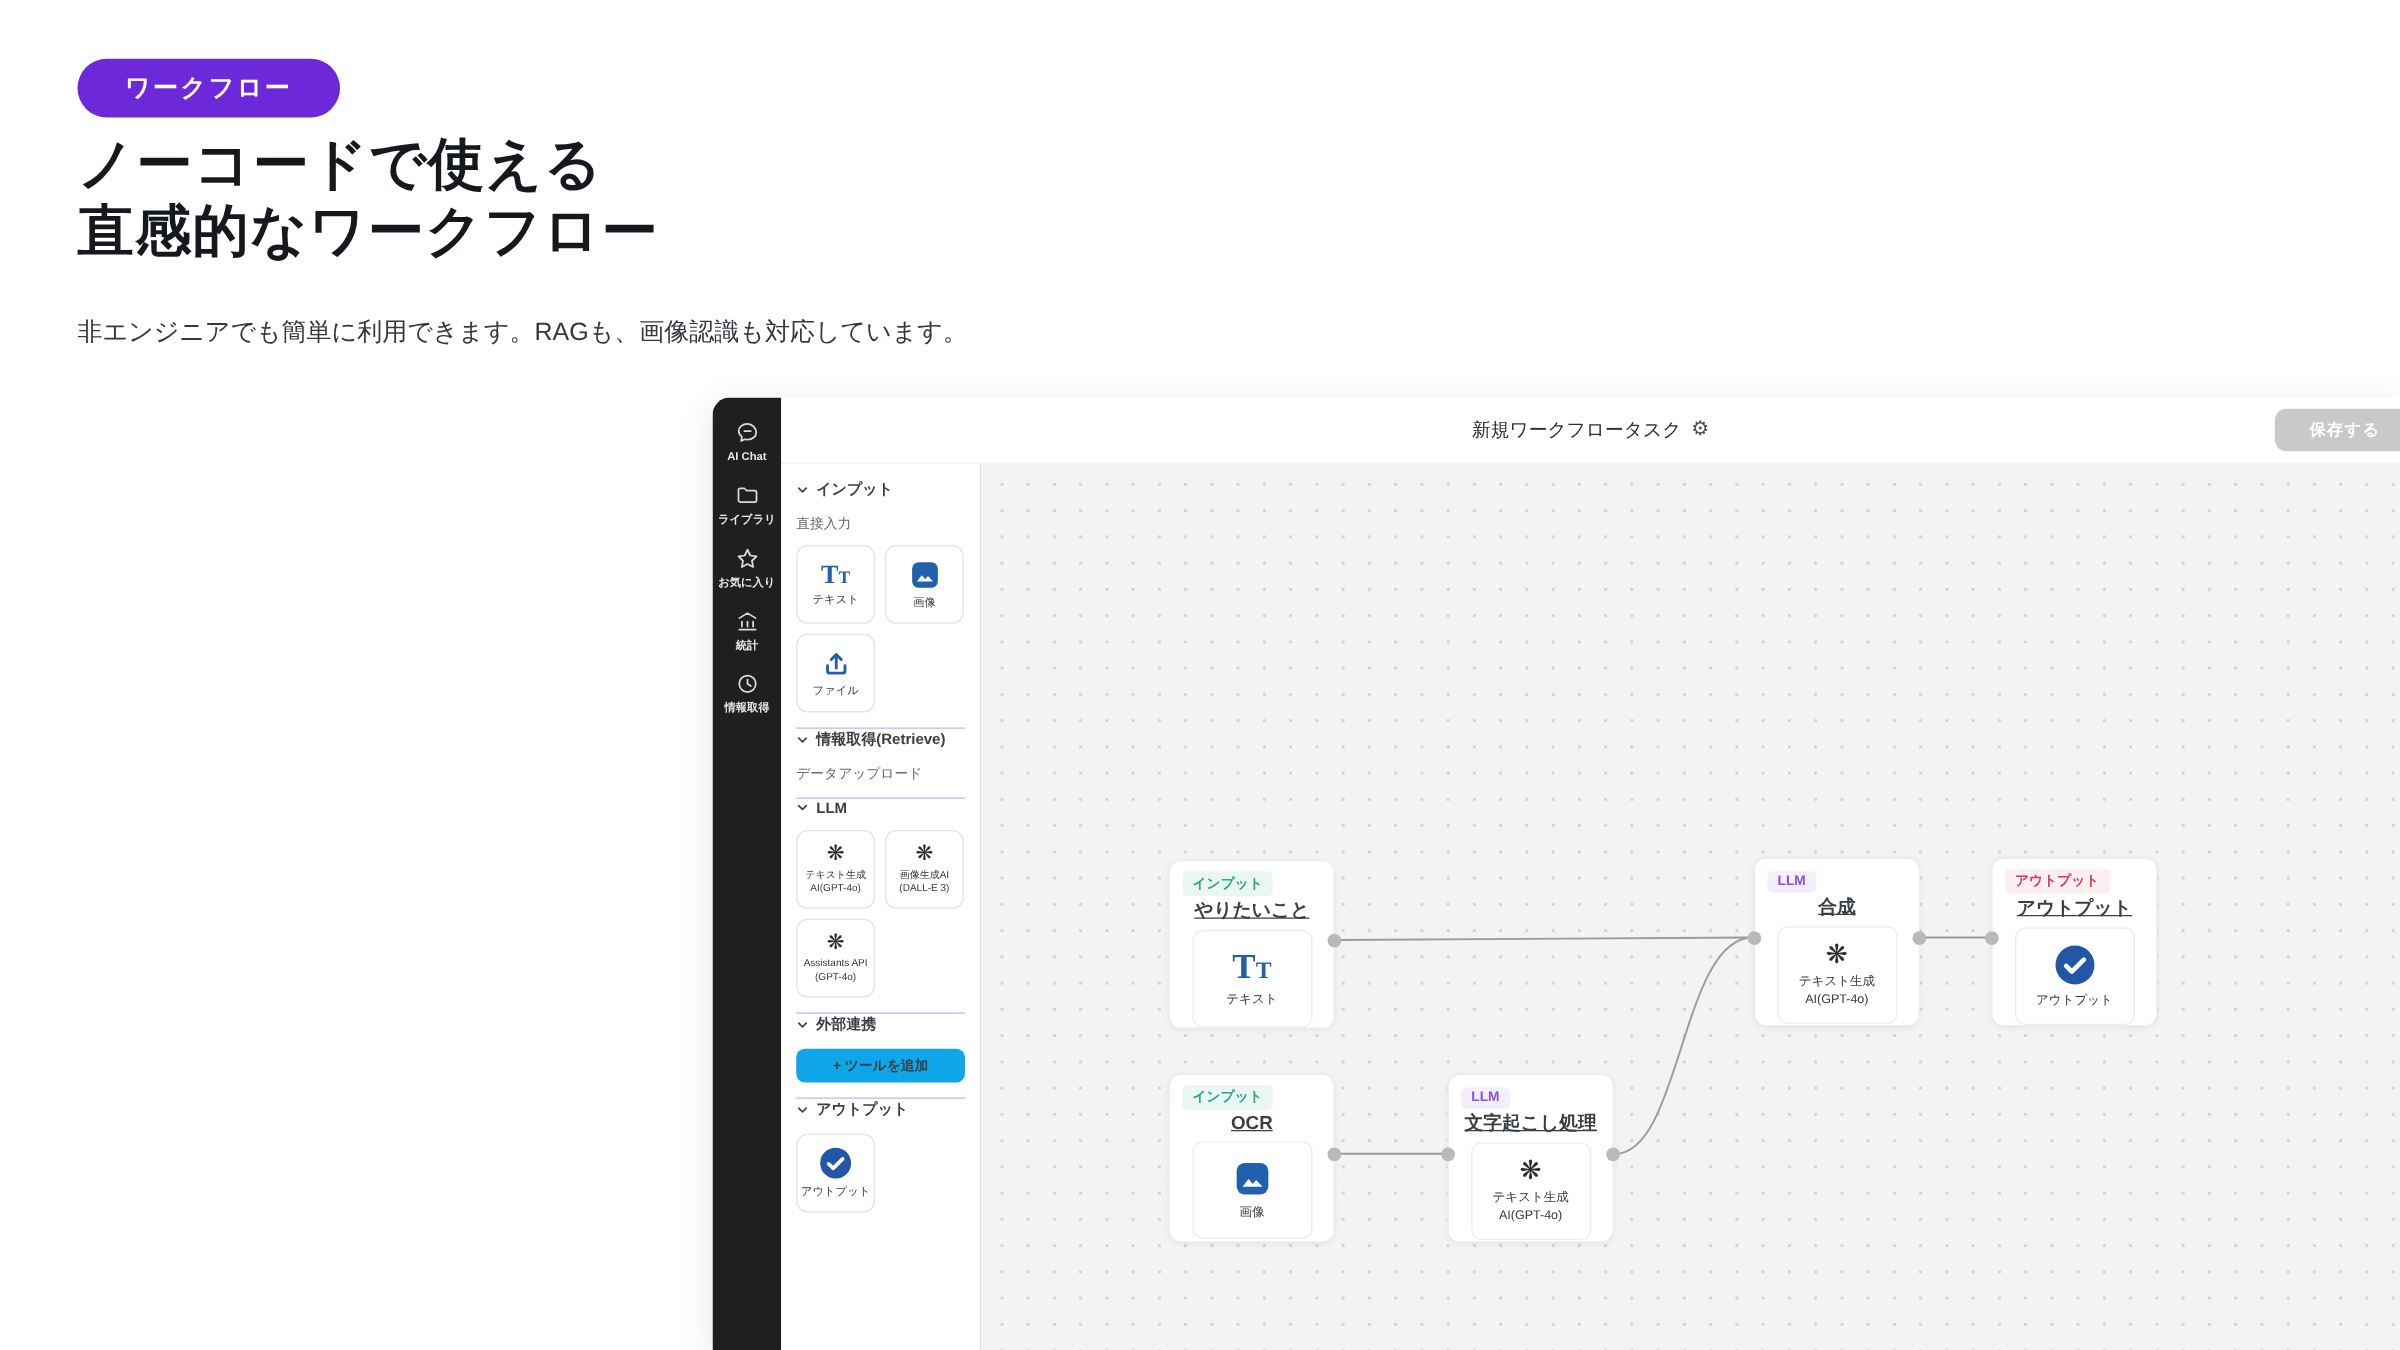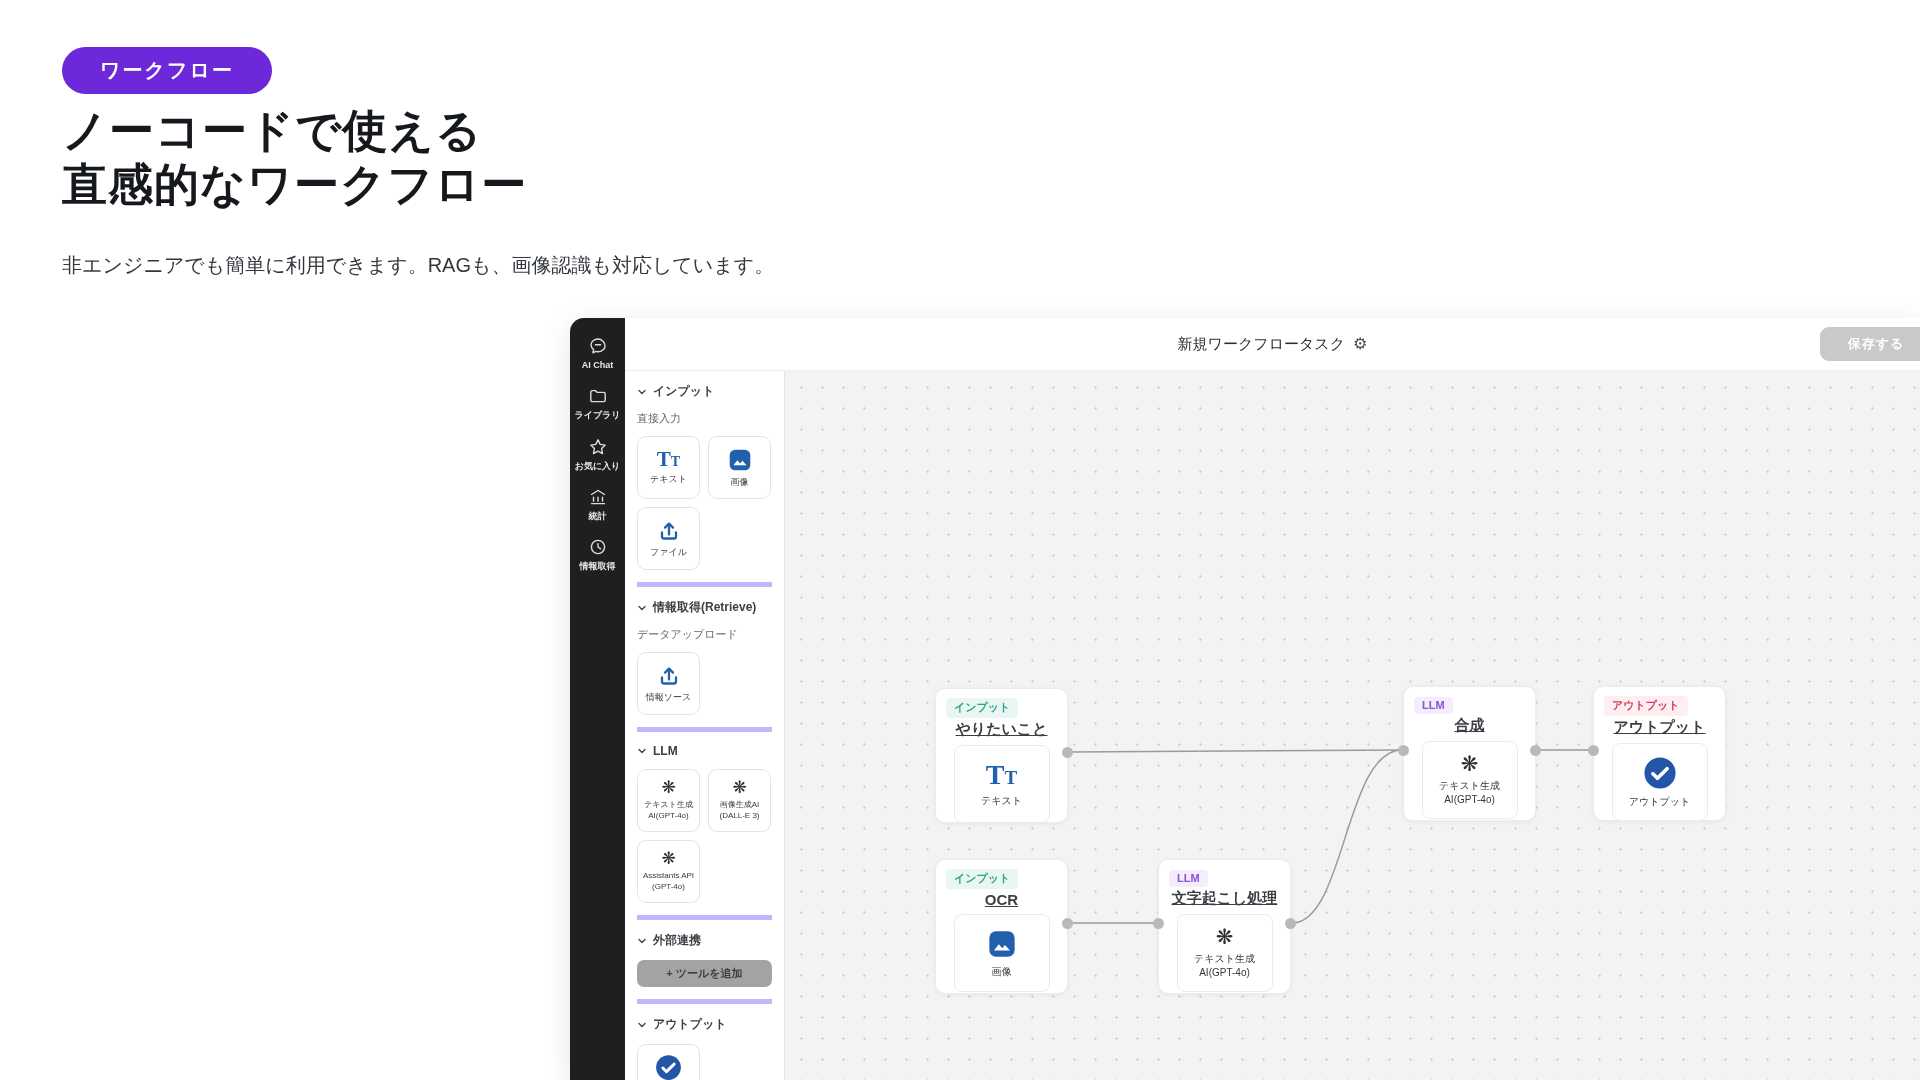--- a/index.html
+++ b/index.html
@@ -36,32 +36,32 @@
   .gear { font-size:16px; color:#4a4f54; cursor:pointer; line-height:1; }
   .save-btn { position:absolute; right:-12px; top:9px; width:112px; height:34px;
     background:#c9c9c9; color:#fff; border:none; border-radius:9px;
     font-size:13px; font-weight:700; letter-spacing:1px; cursor:pointer; }
 
   .content { flex:1; display:flex; border-top:1px solid #ededec; min-height:0; }
 
   
   .palette { width:160px; background:#fff; border-right:1px solid #e4e4e2;
     padding:12px 12px 0 12px; overflow:hidden; flex-shrink:0; }
-  .p-sec { padding-top:12px; margin-top:12px; border-top:5px solid #c4b5fd; }
+  .p-sec { margin-top:12px; border-top:1px solid #c4b5fd; }
   .p-sec:first-child { padding-top:0; margin-top:0; border-top:none; }
   .p-head { display:flex; align-items:center; gap:6px; font-size:12px;
     font-weight:700; color:#3a3f44; margin-bottom:11px; cursor:pointer; }
   .p-sub { font-size:11px; color:#63686d; margin-bottom:10px; }
   .p-grid { display:flex; flex-wrap:wrap; gap:8px; }
   .p-card { width:63px; height:63px; background:#fff; border:1px solid #e3e3e1;
     border-radius:9px; display:flex; flex-direction:column; align-items:center;
     justify-content:center; gap:4px; cursor:grab; }
   .p-card-label { font-size:9px; color:#34383c; line-height:1.3; text-align:center; }
   .p-card-label2 { font-size:8px; color:#34383c; line-height:1.35; text-align:center; }
-  .add-tool { width:100%; height:27px; background:#a3a3a3; border:none;
+  .add-tool { width:100%; height:27px; background:#0ea5e9; border:none;
     border-radius:7px; font-size:11px; font-weight:700; color:#3b4045; cursor:pointer; }
 
   .tt-icon { font-weight:700; color:#2160ad; font-size:21px; line-height:1;
     font-family:"Liberation Serif","DejaVu Serif",serif; }
   .tt-icon .sm { font-size:14px; }
   .tt-icon-lg { font-size:28px; }
   .tt-icon-lg .sm { font-size:19px; }
   .openai-glyph { font-size:17px; color:#2d2d2d; line-height:1; }
   .openai-glyph-lg { font-size:21px; }
 
@@ -180,30 +180,20 @@
         </div>
 
         <div class="p-sec">
           <div class="p-head">
             <svg width="10" height="10" viewBox="0 0 10 10">
                 <path d="M2 3.5l3 3 3-3" stroke="#444" stroke-width="1.4" fill="none" stroke-linecap="round" stroke-linejoin="round"></path>
               </svg>
             <span>情報取得(Retrieve)</span>
           </div>
           <div class="p-sub">データアップロード</div>
-          <div class="p-grid">
-            <div class="p-card">
-              <svg width="24" height="24" viewBox="0 0 24 24" fill="none" stroke="#2160ad" stroke-width="2.3" stroke-linecap="round" stroke-linejoin="round">
-                  <path d="M12 15.5V5"></path>
-                  <path d="M8 8.6L12 4.6l4 4"></path>
-                  <path d="M5 13.5v4a2 2 0 0 0 2 2h10a2 2 0 0 0 2-2v-4"></path>
-                </svg>
-              <div class="p-card-label">情報ソース</div>
-            </div>
-          </div>
         </div>
 
         <div class="p-sec">
           <div class="p-head">
             <svg width="10" height="10" viewBox="0 0 10 10">
                 <path d="M2 3.5l3 3 3-3" stroke="#444" stroke-width="1.4" fill="none" stroke-linecap="round" stroke-linejoin="round"></path>
               </svg>
             <span>LLM</span>
           </div>
           <div class="p-grid">

